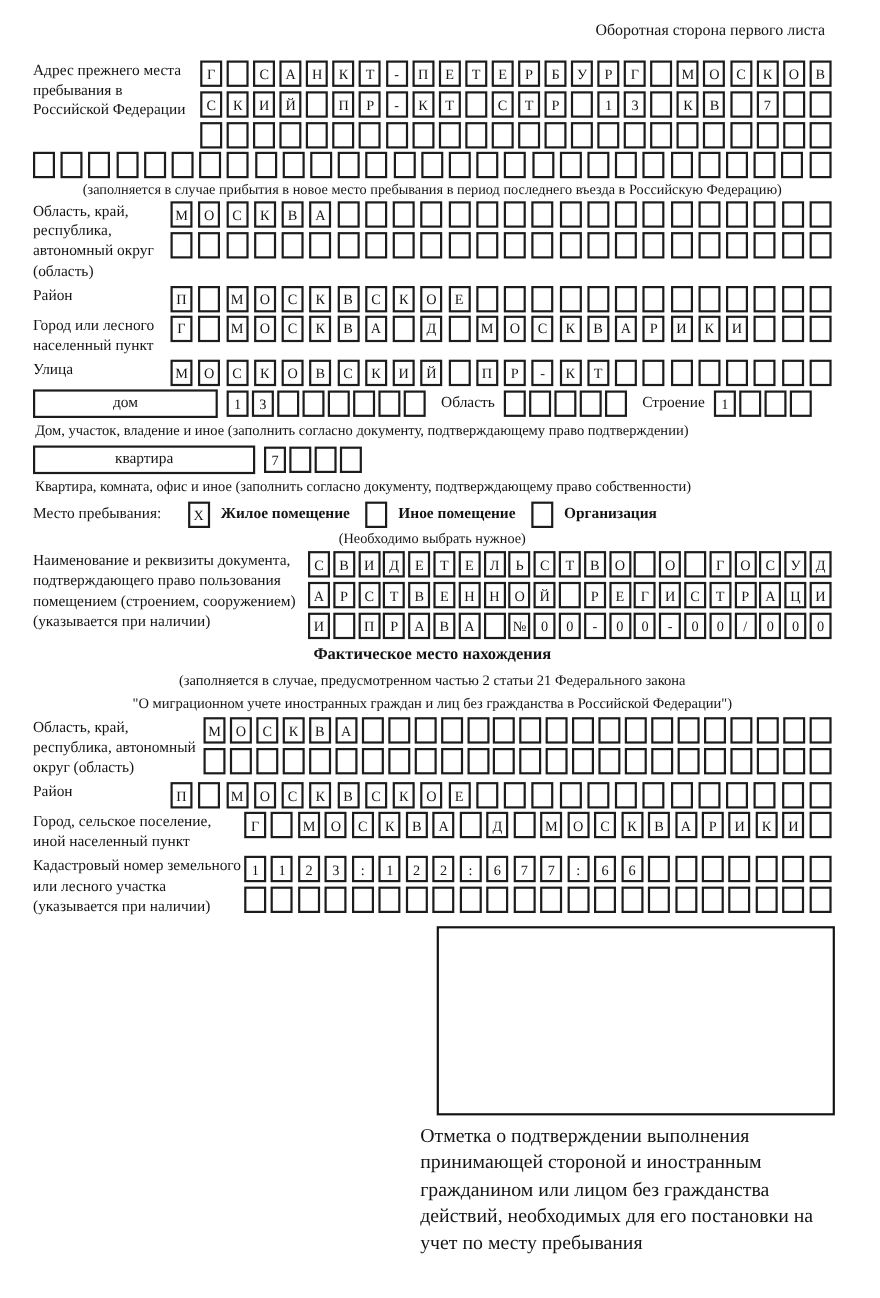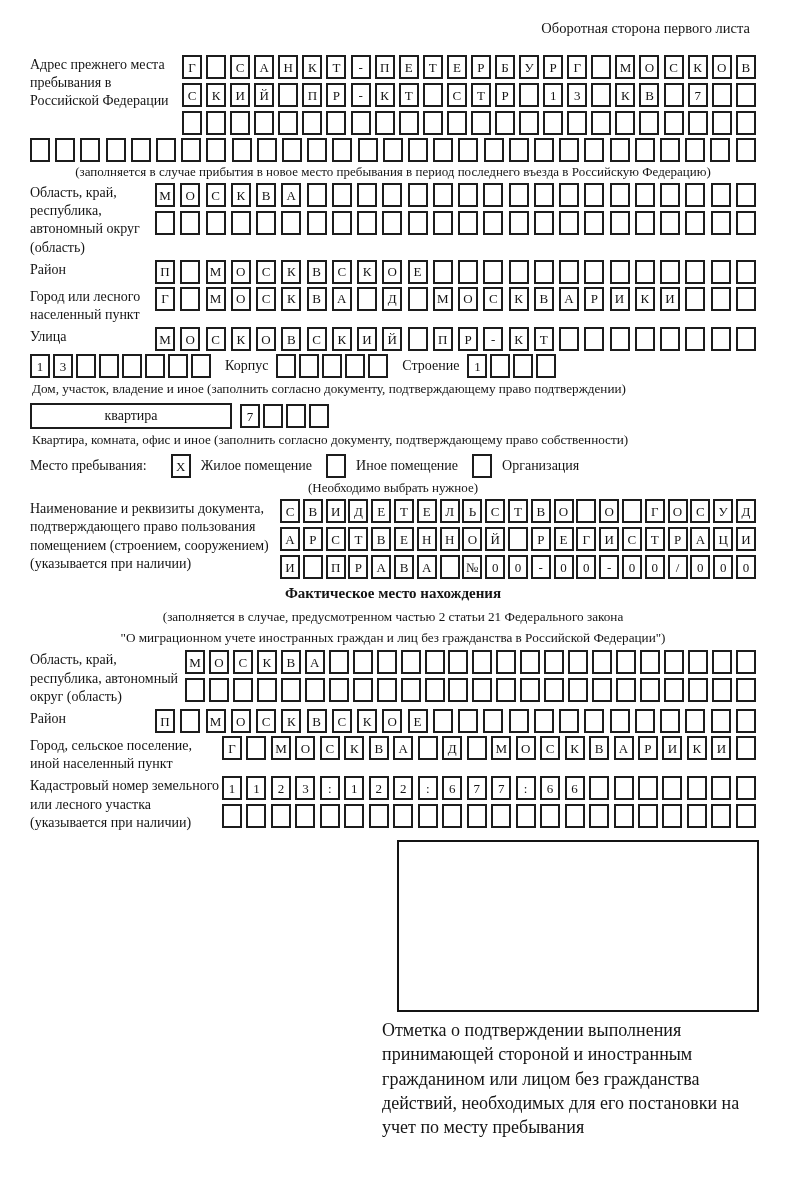--- a/index.html
+++ b/index.html
@@ -31,21 +31,21 @@
   .cells-inline{display:inline-flex;gap:3px;}
   .named-box{box-sizing:border-box;height:26px;border:2px solid #1c1c1c;
              display:flex;align-items:center;justify-content:center;font-size:14px;}
   .house-box{width:168px;margin-right:8px;}
   .apt-box{width:202px;margin-right:8px;}
   .inline-label{font-size:14px;margin:0 8px 0 14px;}
   .caption{font-size:13.2px;margin:3px 0 6px 2px;}
 
   .stay{font-size:14px;}
   .stay-prefix{margin-right:24px;}
-  .stay-label{margin:0 14px 0 10px;}
+  .stay-label{margin:0 14px 0 10px;font-weight:bold;}
 
   .fact-note{font-size:13.2px;text-align:center;line-height:1.3;margin:0 0 4px 0;}
 
   .mark-box{box-sizing:border-box;width:362px;height:172px;border:2.5px solid #141414;
             margin:8px 0 6px 367px;}
   .mark-caption{width:392px;margin-left:352px;text-align:left;
                 font-size:18px;line-height:1.35;}
 </style>
 </head>
 <body>
@@ -319,31 +319,32 @@
           <span class="cell"></span>
           <span class="cell"></span>
           <span class="cell"></span>
           <span class="cell"></span>
           <span class="cell"></span>
         </div>
     </div>
   </div>
 
   <div class="inline-row">
+    <div class="named-box house-box">дом</div>
     <div class="cells-inline">
         <span class="cell">1</span>
         <span class="cell">3</span>
         <span class="cell"></span>
         <span class="cell"></span>
         <span class="cell"></span>
         <span class="cell"></span>
         <span class="cell"></span>
         <span class="cell"></span>
       </div>
-    <div class="inline-label">Корпус</div>
+    <div class="inline-label">Область</div>
     <div class="cells-inline">
         <span class="cell"></span>
         <span class="cell"></span>
         <span class="cell"></span>
         <span class="cell"></span>
         <span class="cell"></span>
       </div>
     <div class="inline-label">Строение</div>
     <div class="cells-inline">
         <span class="cell">1</span>

